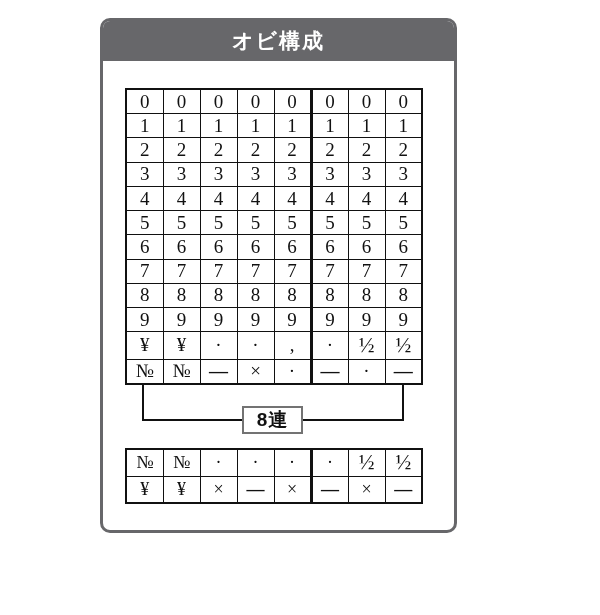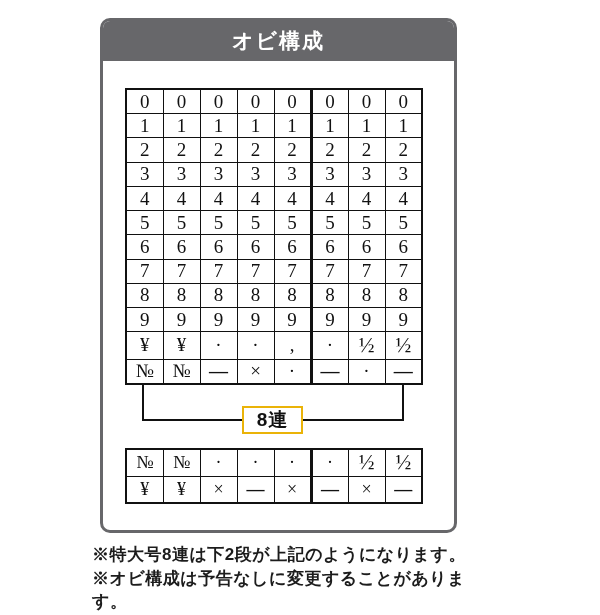--- a/index.html
+++ b/index.html
@@ -45,21 +45,21 @@
 
   .vline, .hline { position: absolute; background: #111111; }
   .vline { width: 2px; height: 36px; top: 385px; }
   .vline.left { left: 142px; }
   .vline.right { left: 402px; }
   .hline { left: 142px; top: 419px; width: 262px; height: 2px; }
 
   .band-count-box {
     position: absolute; left: 242px; top: 406px;
     width: 61px; height: 28px;
-    background: #ffffff; border: 2px solid #eab308;
+    background: #ffffff; border: 2px solid #737373;
     display: flex; align-items: center; justify-content: center;
     font-size: 19px; font-weight: 600; color: #111111;
     z-index: 2; letter-spacing: 1px;
   }
 
   .notes {
     position: absolute; left: 92px; top: 543px;
     font-size: 17px; font-weight: 600; color: #1c1c1c;
     line-height: 23.5px; letter-spacing: 0.5px;
   }
@@ -226,18 +226,14 @@
           <td>×</td>
           <td class="bar">—</td>
           <td class="thick">×</td>
           <td class="bar">—</td>
           <td>×</td>
           <td class="bar">—</td>
         </tr>
       </tbody>
     </table>
 
-  <div class="notes">
-    <div>※特大号8連は下2段が上記のようになります。</div>
-    <div>※オビ構成は予告なしに変更することがあります。</div>
-  </div>
 
 </div>
 
 </body></html>

